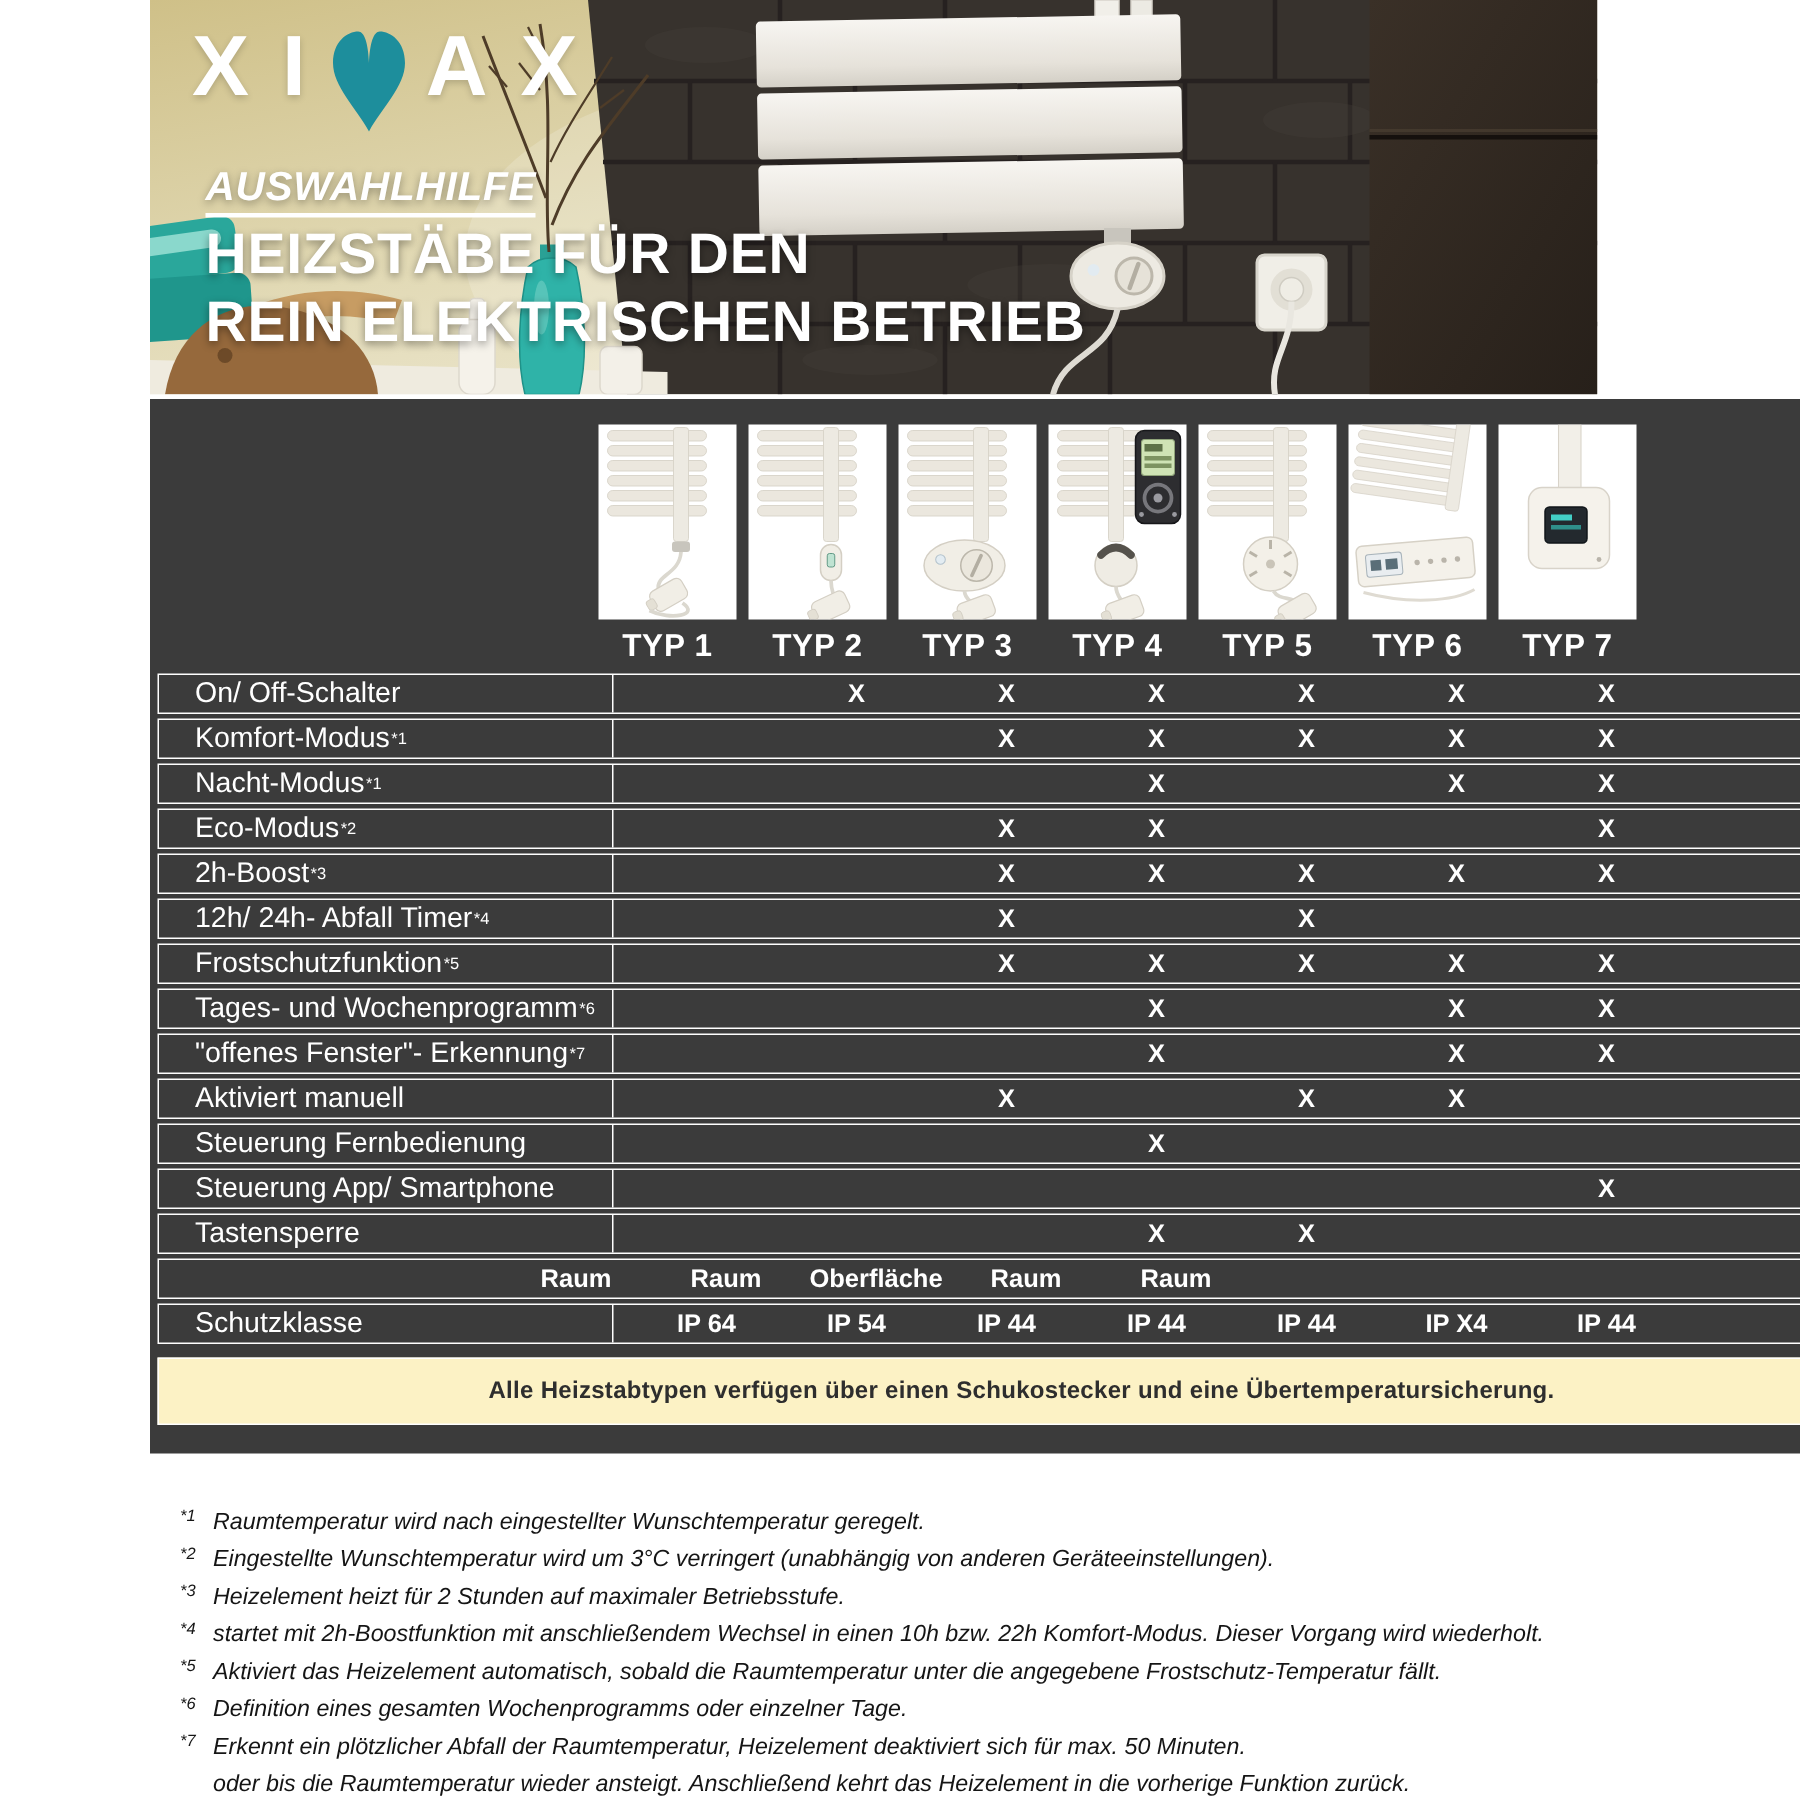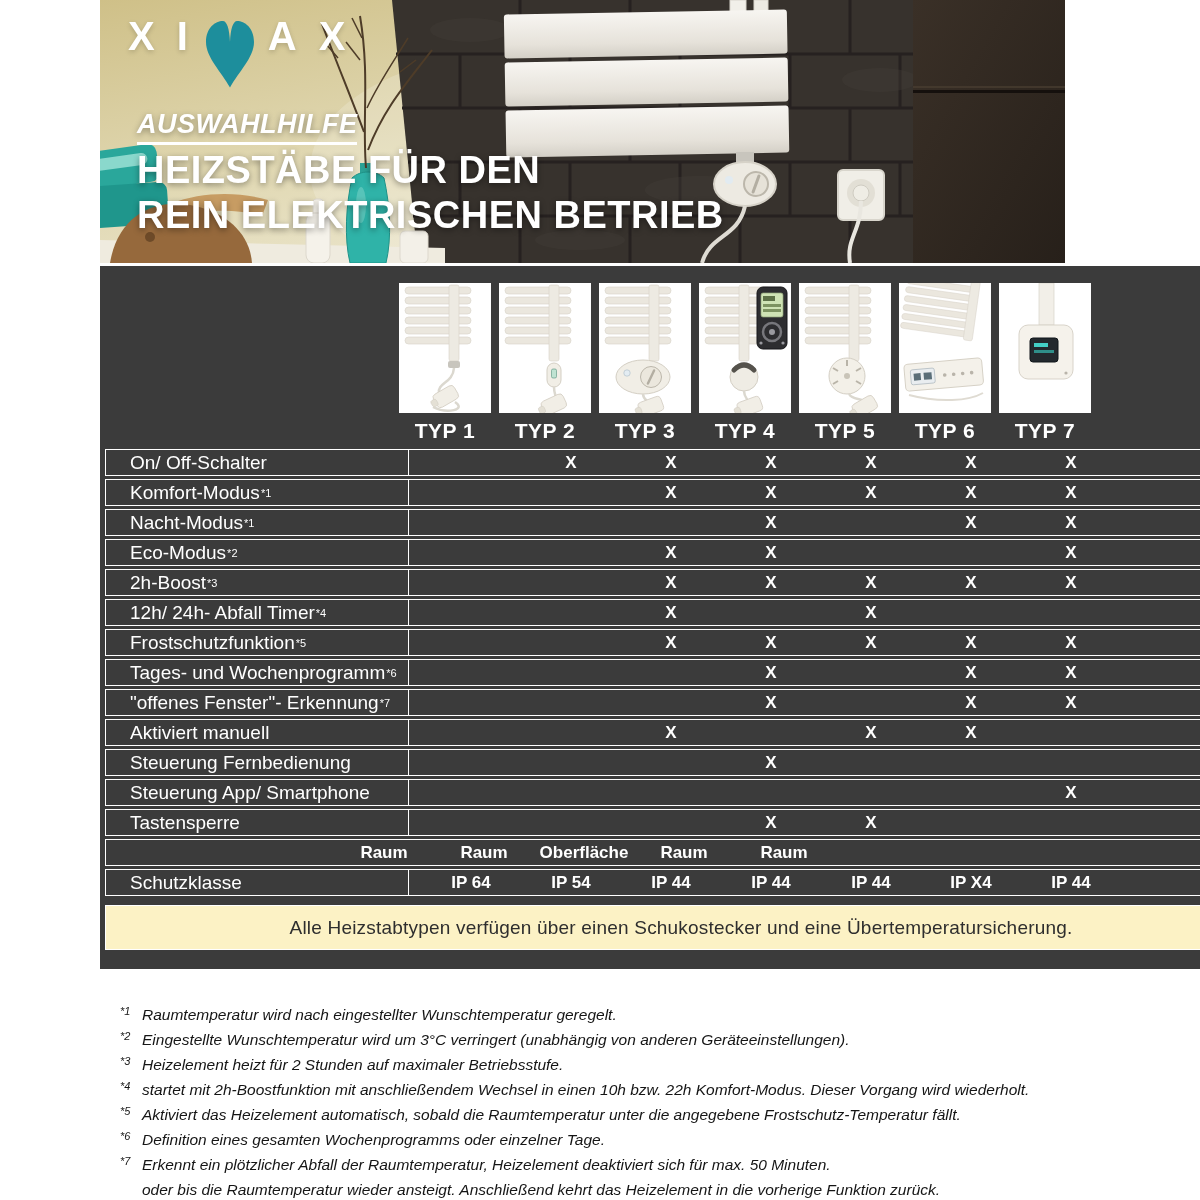--- a/index.html
+++ b/index.html
@@ -4,21 +4,21 @@
 <style>
   html,body{margin:0;padding:0;background:#ffffff;width:1200px;height:1200px;overflow:hidden;
     font-family:"Liberation Sans",sans-serif;}
   .page{position:relative;width:1200px;height:1200px;background:#fff;}
 
   
   .hero{position:relative;margin-left:100px;width:965px;height:263px;overflow:hidden;}
   .hero .scene{position:absolute;left:0;top:0;}
   .hero-text{position:absolute;left:0;top:0;width:100%;height:100%;color:#fff;}
   .logo{position:absolute;left:28px;top:16px;display:flex;align-items:flex-start;
-    font-weight:bold;font-size:40px;line-height:1;letter-spacing:22px;color:#fff;
+    font-weight:bold;font-size:57px;line-height:1;letter-spacing:22px;color:#fff;
     text-shadow:0 2px 5px rgba(0,0,0,.18);}
   .logo .mark{width:60px;height:84px;margin:-4px 8px 0 -10px;}
   .kicker{position:absolute;left:37px;top:109px;font-size:27px;font-weight:bold;
     padding-bottom:2px;border-bottom:3px solid #fff;letter-spacing:.5px;
     text-shadow:0 2px 6px rgba(0,0,0,.35);font-style:italic;}
   .t1{position:absolute;left:37px;top:149px;font-size:38px;font-weight:bold;letter-spacing:.5px;
     text-shadow:0 2px 6px rgba(0,0,0,.4);text-align:right;}
   .t2{position:absolute;left:37px;top:194px;font-size:38px;font-weight:bold;letter-spacing:.5px;
     text-shadow:0 2px 6px rgba(0,0,0,.4);}
 
@@ -32,21 +32,21 @@
   .typelabel{color:#fff;font-weight:bold;font-size:21px;text-align:center;letter-spacing:.5px;}
   .frow{display:flex;align-items:stretch;height:27px;box-sizing:border-box;
     border:1.5px solid #fff;margin-bottom:3px;padding-left:16px;}
   .flabel{flex:0 0 278px;display:flex;align-items:center;border-right:1.5px solid #fff;
     padding-left:8px;color:#fff;font-size:19px;white-space:nowrap;}
   .flabel sup{font-size:11px;line-height:0;margin-left:1px;}
   .fvals{display:grid;grid-template-columns:repeat(7,100px);margin-left:12px;align-items:center;}
   .fcell{text-align:center;color:#fff;font-weight:bold;font-size:17px;white-space:nowrap;}
   .note{margin-top:9px;height:45px;background:#fcf2c5;border:1px solid #fff;box-sizing:border-box;
     display:flex;align-items:center;justify-content:center;}
-  .note span{font-weight:normal;font-size:19px;color:#2e2e2e;letter-spacing:.2px;}
+  .note span{font-weight:bold;font-size:16px;color:#2e2e2e;letter-spacing:.2px;}
 
   
   .foot{margin-left:100px;width:1000px;box-sizing:border-box;padding:34px 10px 0 20px;}
   .fn{display:flex;align-items:baseline;font-style:italic;font-size:15.5px;color:#151515;
     line-height:24px;}
   .fn .mk{flex:0 0 22px;font-size:11px;position:relative;top:-5px;font-style:italic;}
   .fn .tx{flex:1;}
 </style>
 </head>
 <body>

